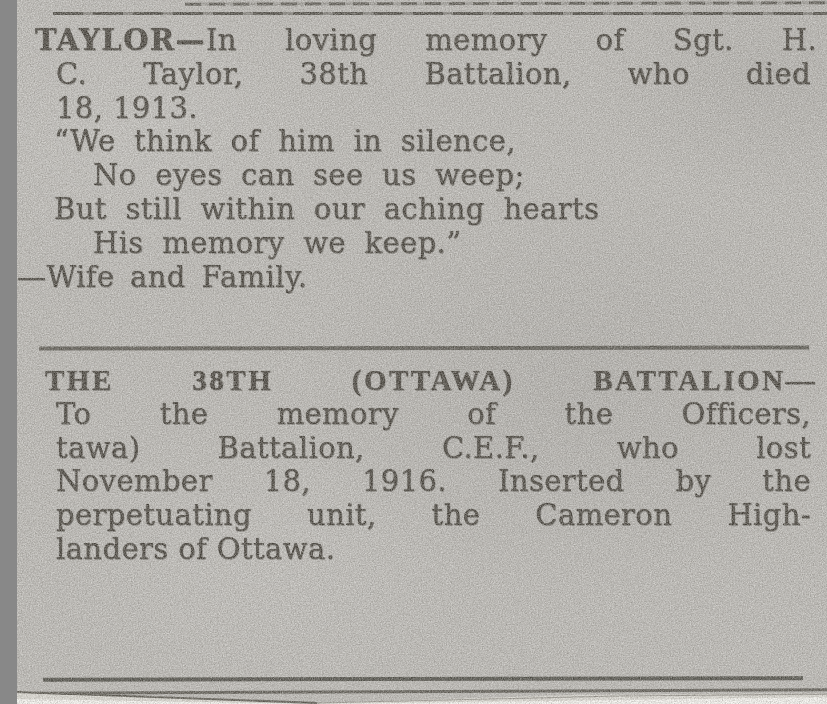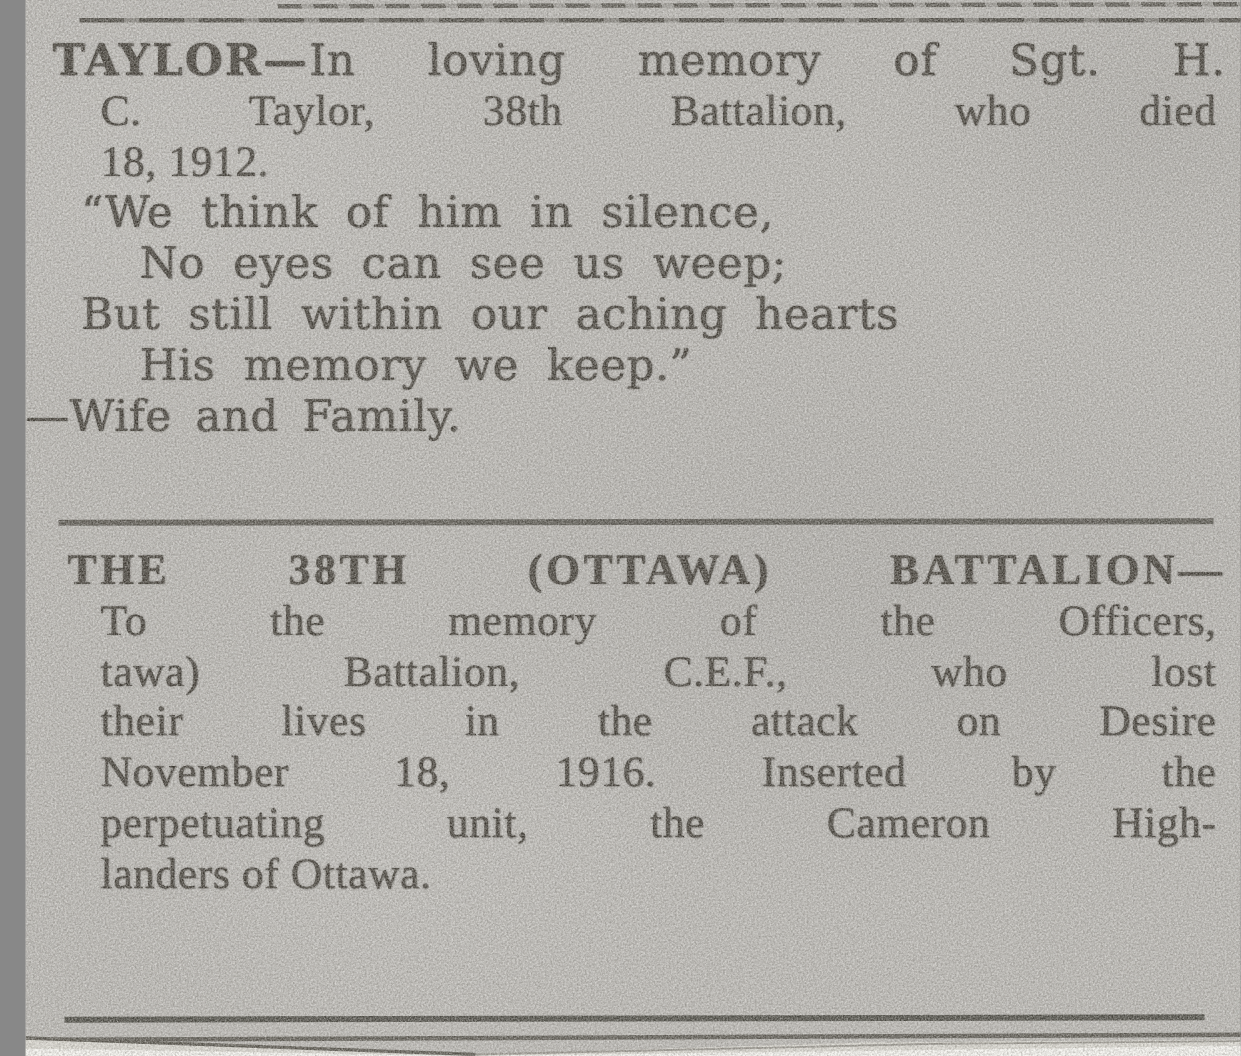--- a/index.html
+++ b/index.html
@@ -20,21 +20,21 @@
     text-shadow:0 0 1px rgba(46,42,36,0.8), 0.6px 0.6px 0.6px rgba(46,42,36,0.35);
     letter-spacing:0.4px;
   }
   .col { position:absolute; left:0; width:802px; }
   .n1 { top:24px; }
   .n2 { top:364px; }
   .j    { text-align:justify; text-align-last:justify; }
   .head { padding-left:18px; padding-right:2px; }
   .lead { font-weight:bold; letter-spacing:1.5px; }
   .head2{ padding-left:28px; padding-right:2px; font-weight:bold; letter-spacing:2.5px;font-family:Liberation Serif, serif; }
-  .body { padding-left:50px; padding-right:8px;font-family:Liberation Serif, serif; }
+  .body { padding-left:39px; padding-right:8px; }
   .v1   { padding-left:37px; word-spacing:9px; }
   .v2   { padding-left:76px; word-spacing:9px; }
   .sig  { text-align:left; padding-right:12px; word-spacing:6px; }
   .rule { position:absolute; }
   .rule-top-a { left:168px; top:2px;  width:652px; height:3px;
     background:repeating-linear-gradient(90deg, rgba(70,67,60,0.85) 0 16px, rgba(70,67,60,0.28) 16px 24px);
     transform:rotate(-0.12deg); }
   .rule-top-b { left:36px;  top:12px; width:783px; height:3px;
     background:repeating-linear-gradient(90deg, rgba(62,59,52,0.9) 0 30px, rgba(62,59,52,0.45) 30px 40px); }
   .rule-mid  { left:22px; top:346px; width:770px; height:3.5px; background:rgba(60,57,50,0.8);  transform:rotate(-0.08deg); }
@@ -57,33 +57,32 @@
   <div class="rule rule-top-b"></div>
   <div class="rule rule-mid"></div>
   <div class="rule rule-bot1"></div>
   <div class="rule rule-bot2"></div>
   <div class="rule rule-v"></div>
   <div class="edge-right"></div>
 
   <section class="col n1">
     <div class="ln head j"><span class="lead">TAYLOR—</span><span>In loving memory of Sgt. H.</span></div>
     <div class="ln body j">C. Taylor, 38th Battalion, who died</div>
-    <div class="ln body">18, 1912.</div>
+    <div class="ln body">18, 1913.</div>
     <div class="ln v1">“We think of him in silence,</div>
     <div class="ln v2">No eyes can see us weep;</div>
     <div class="ln v1">But still within our aching hearts</div>
     <div class="ln v2">His memory we keep.”</div>
     <div class="ln sig">—Wife and Family.</div>
   </section>
 
   <section class="col n2">
     <div class="ln head2 j">THE 38TH (OTTAWA) BATTALION—</div>
     <div class="ln body j">To the memory of the Officers,</div>
     <div class="ln body j">tawa) Battalion, C.E.F., who lost</div>
-    <div class="ln body j">their lives in the attack on Desire</div>
     <div class="ln body j">November 18, 1916. Inserted by the</div>
     <div class="ln body j">perpetuating unit, the Cameron High-</div>
     <div class="ln body">landers of Ottawa.</div>
   </section>
 
   <svg class="bottom-edge" width="827" height="20" viewBox="0 0 827 20">
     <polygon points="0,9 300,19 560,11 827,9 827,20 0,20" fill="#d8d6cf"></polygon>
     <polygon points="0,15 300,20 827,13 827,20 0,20" fill="#f4f3ef"></polygon>
     <path d="M0,8 L300,19" stroke="#56534b" stroke-width="2.2" fill="none"></path>
     <path d="M300,19 L600,12 L827,10" stroke="#94918a" stroke-width="1.2" fill="none"></path>

